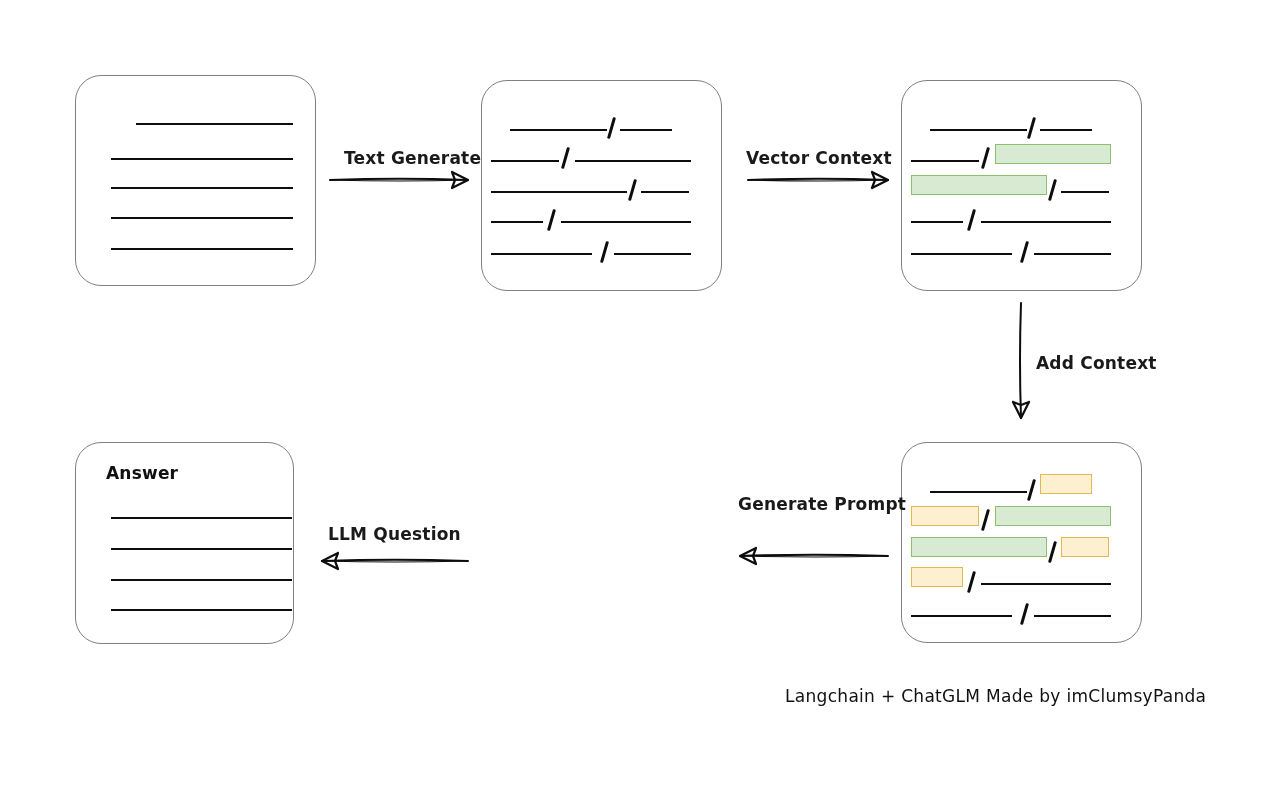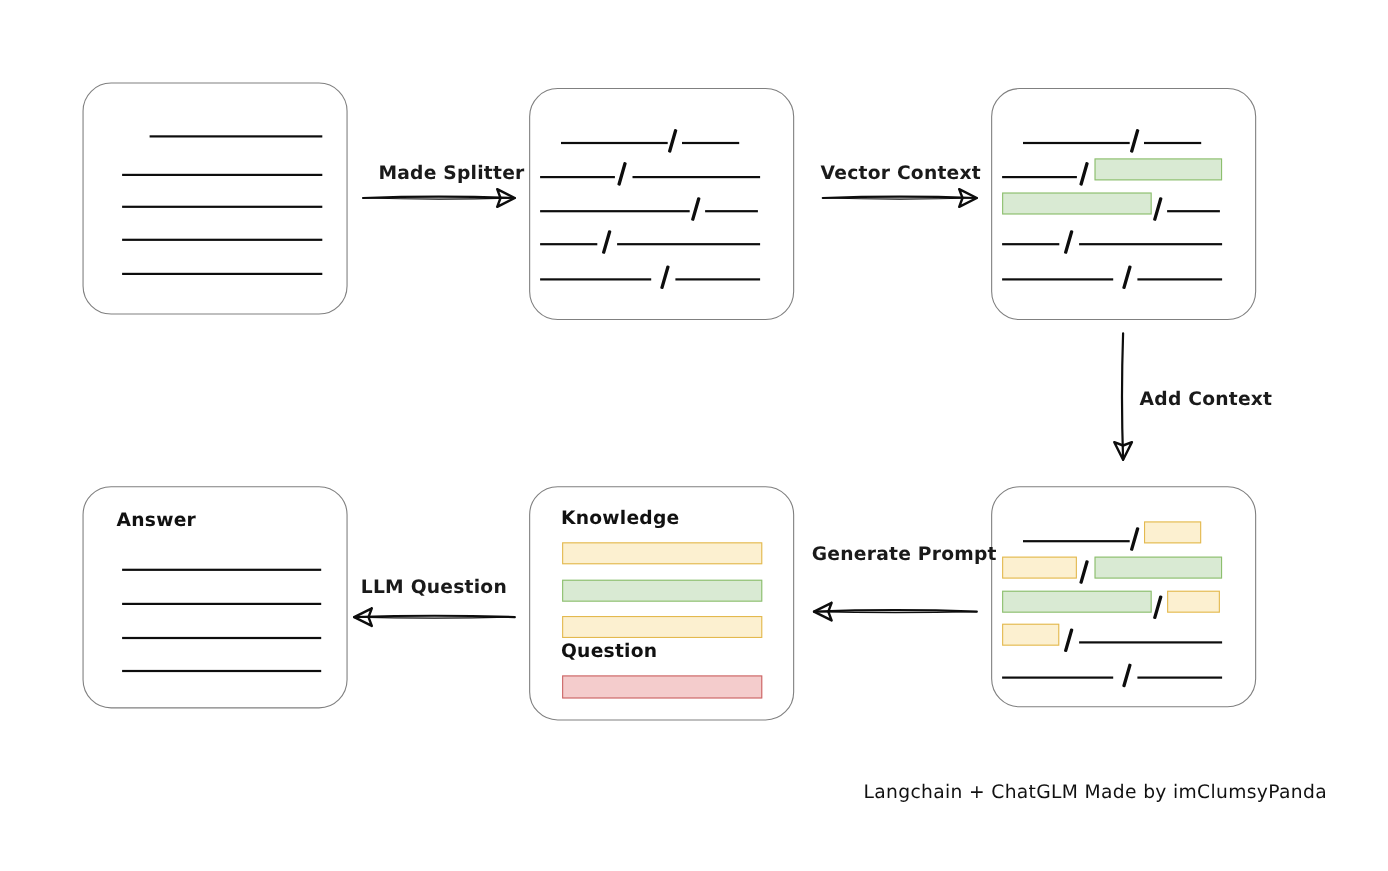--- a/index.html
+++ b/index.html
@@ -46,21 +46,20 @@
     letter-spacing: 0.2px;
   }
   .caption {
     position: absolute;
     font-family: "DejaVu Sans", sans-serif;
     font-size: 17px;
     font-weight: 500;
     color: #111111;
     white-space: nowrap;
     letter-spacing: 0.3px;
-    margin-top: 24px;
   }
   .rule {
     position: absolute;
     background: #0d0d0d;
     height: 1.7px;
   }
   .slash {
     position: absolute;
     width: 2.6px;
     background: #0d0d0d;
@@ -167,34 +166,26 @@
       <div class="slash" style="left: 149px; top: 98px; height: 22px;"></div>
       <div class="hl hl-green" style="left: 9px; top: 94px; width: 136px; height: 20px;"></div>
       <div class="hl hl-yellow" style="left: 159px; top: 94px; width: 48px; height: 20px;"></div>
       <div class="rule" style="left: 79px; top: 140px; width: 130px;"></div>
       <div class="slash" style="left: 68px; top: 128px; height: 22px;"></div>
       <div class="hl hl-yellow" style="left: 9px; top: 124px; width: 52px; height: 20px;"></div>
       <div class="rule" style="left: 9px; top: 172px; width: 101px;"></div>
       <div class="rule" style="left: 132px; top: 172px; width: 77px;"></div>
       <div class="slash" style="left: 121px; top: 160px; height: 22px;"></div>
     </div>
-    <div class="doc-box" style="left: 481px; top: 442px; width: 241px; height: 213px;">
-      <div class="box-title" style="left: 28px; top: 18px;">Knowledge</div>
-      <div class="hl hl-yellow" style="left: 29px; top: 50px; width: 182px; height: 20px;"></div>
-      <div class="hl hl-green" style="left: 29px; top: 84px; width: 182px; height: 20px;"></div>
-      <div class="hl hl-yellow" style="left: 29px; top: 117px; width: 182px; height: 20px;"></div>
-      <div class="box-title" style="left: 28px; top: 139px;">Question</div>
-      <div class="hl hl-red" style="left: 29px; top: 171px; width: 182px; height: 21px;"></div>
-    </div>
-    <div class="doc-box" style="left: 75px; top: 442px; width: 241px; height: 202px;">
+    <div class="doc-box" style="left: 75px; top: 442px; width: 219px; height: 202px;">
       <div class="box-title" style="left: 30px; top: 20px;">Answer</div>
       <div class="rule" style="left: 35px; top: 74px; width: 181px;"></div>
       <div class="rule" style="left: 35px; top: 105px; width: 181px;"></div>
       <div class="rule" style="left: 35px; top: 136px; width: 181px;"></div>
       <div class="rule" style="left: 35px; top: 166px; width: 181px;"></div>
     </div>
     <div class="caption" style="left: 785px; top: 686px;">Langchain + ChatGLM Made by imClumsyPanda</div>
-    <div class="label" style="left: 344px; top: 148px;">Made Splitter</div>
+    <div class="label" style="left: 344px; top: 148px;">Text Generate</div>
     <div class="label" style="left: 746px; top: 148px;">Vector Context</div>
     <div class="label" style="left: 1036px; top: 353px;">Add Context</div>
     <div class="label" style="left: 738px; top: 494px;">Generate Prompt</div>
     <div class="label" style="left: 328px; top: 524px;">LLM Question</div>
   </div>
 
 </body></html>

